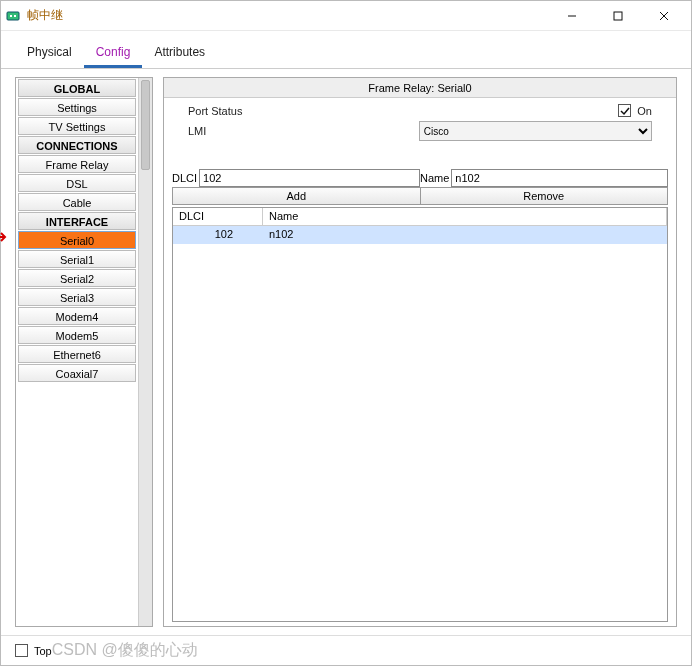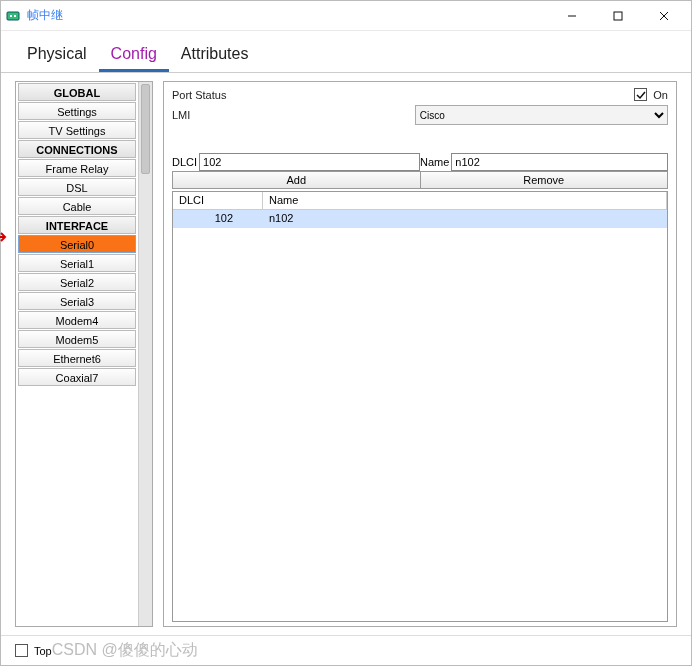--- a/index.html
+++ b/index.html
@@ -1,39 +1,39 @@
 <!DOCTYPE html>
 <html><head>
 <meta charset="utf-8">
 <style>
   * { box-sizing: border-box; font-family: "Microsoft YaHei", Arial, sans-serif; }
   html,body { margin:0; padding:0; background:#fff; }
   .window { width:692px; height:666px; border:1px solid #bbb; background:#fff; position:relative; display:flex; flex-direction:column; }
   .titlebar { height:30px; display:flex; align-items:center; padding:0 4px; border-bottom:1px solid #e9e9e9; }
   .titlebar .icon { width:16px; height:16px; margin-right:6px; display:flex; align-items:center; justify-content:center; }
-  .titlebar .title { font-size:12px; color:#3b82f6; flex:1; }
+  .titlebar .title { font-size:12px; color:#a16207; flex:1; }
   .winbtns { display:flex; }
   .winbtn { width:46px; height:30px; display:flex; align-items:center; justify-content:center; font-size:14px; color:#111; }
   .tabs { display:flex; gap:0; padding:10px 14px 0 14px; border-bottom:1px solid #ccc; }
-  .tab { padding:4px 12px 6px 12px; font-size:16px; color:#222; cursor:pointer; border-bottom:3px solid transparent; }
+  .tab { padding:4px 12px 6px 12px; font-size:12px; color:#222; cursor:pointer; border-bottom:3px solid transparent; }
   .tab.active { border-bottom:3px solid #2c6ab3; color:#a21caf; }
   .body { flex:1; display:flex; padding:8px 14px 8px 14px; gap:10px; min-height:0; }
   
   .side-wrap { width:138px; border:1px solid #aaa; display:flex; }
   .side-list { flex:1; overflow:hidden; }
   .side-scroll { width:14px; background:#e6e6e6; border-left:1px solid #ccc; position:relative; }
   .side-scroll .thumb { position:absolute; left:2px; right:2px; top:2px; height:90px; background:#c8c8c8; border:1px solid #b3b3b3; border-radius:2px; }
   .side-item { height:18px; line-height:18px; font-size:11px; text-align:center; border:1px solid #bbb; margin:1px 2px; background:linear-gradient(#fefefe,#ececec); cursor:pointer; }
   .side-item.header { font-weight:bold; background:linear-gradient(#f6f6f6,#e2e2e2); cursor:default; }
   .side-item.selected { background:#f97316; border-color:#7aa7d9; }
   
   .panel { flex:1; border:1px solid #aaa; display:flex; flex-direction:column; }
   .panel-title { height:20px; line-height:20px; font-size:11px; text-align:center; border-bottom:1px solid #ccc; background:#eee; }
   .panel-body { flex:1; padding:4px 8px; display:flex; flex-direction:column; }
-  .row { display:flex; align-items:center; font-size:11px; color:#222; margin:2px 0; gap:6px; }
+  .row { display:flex; align-items:center; font-size:11px; color:#222; margin:2px 16px; gap:6px; }
   .row .lbl { width:80px; }
   .checkbox { width:13px; height:13px; border:1px solid #555; display:inline-flex; align-items:center; justify-content:center; font-size:11px; background:#fff; }
   select.combo { flex:1; font-size:10px; height:20px; border:1px solid #aaa; background:#f3f3f3; }
   .inputs { display:flex; margin-top:26px; }
   .inputs .pair { display:flex; align-items:center; flex:1; }
   .inputs .pair label { font-size:11px; margin-right:2px; }
   .inputs input { flex:1; height:18px; font-size:11px; border:1px solid #888; padding:0 3px; }
   .btnrow { display:flex; }
   .btnrow .btn { flex:1; height:18px; font-size:11px; border:1px solid #999; background:linear-gradient(#fcfcfc,#e8e8e8); text-align:center; line-height:16px; cursor:pointer; }
   .btnrow .btn + .btn { border-left:none; }
@@ -113,20 +113,21 @@
           <div class="side-item">Modem5</div>
           <div class="side-item">Ethernet6</div>
           <div class="side-item">Coaxial7</div>
         </div>
       <div class="side-scroll">
         <div class="thumb"></div>
       </div>
     </div>
 
     <div class="panel">
+      <div class="panel-title">Frame Relay: Serial0</div>
       <div class="panel-body">
 
         <div class="row">
           <span class="lbl">Port Status</span>
           <span style="flex:1"></span>
           <span class="checkbox">
             <svg width="10" height="10">
                 <polyline points="1,5 4,8 9,2" fill="none" stroke="#111" stroke-width="1.5"></polyline>
               </svg>
           </span>

